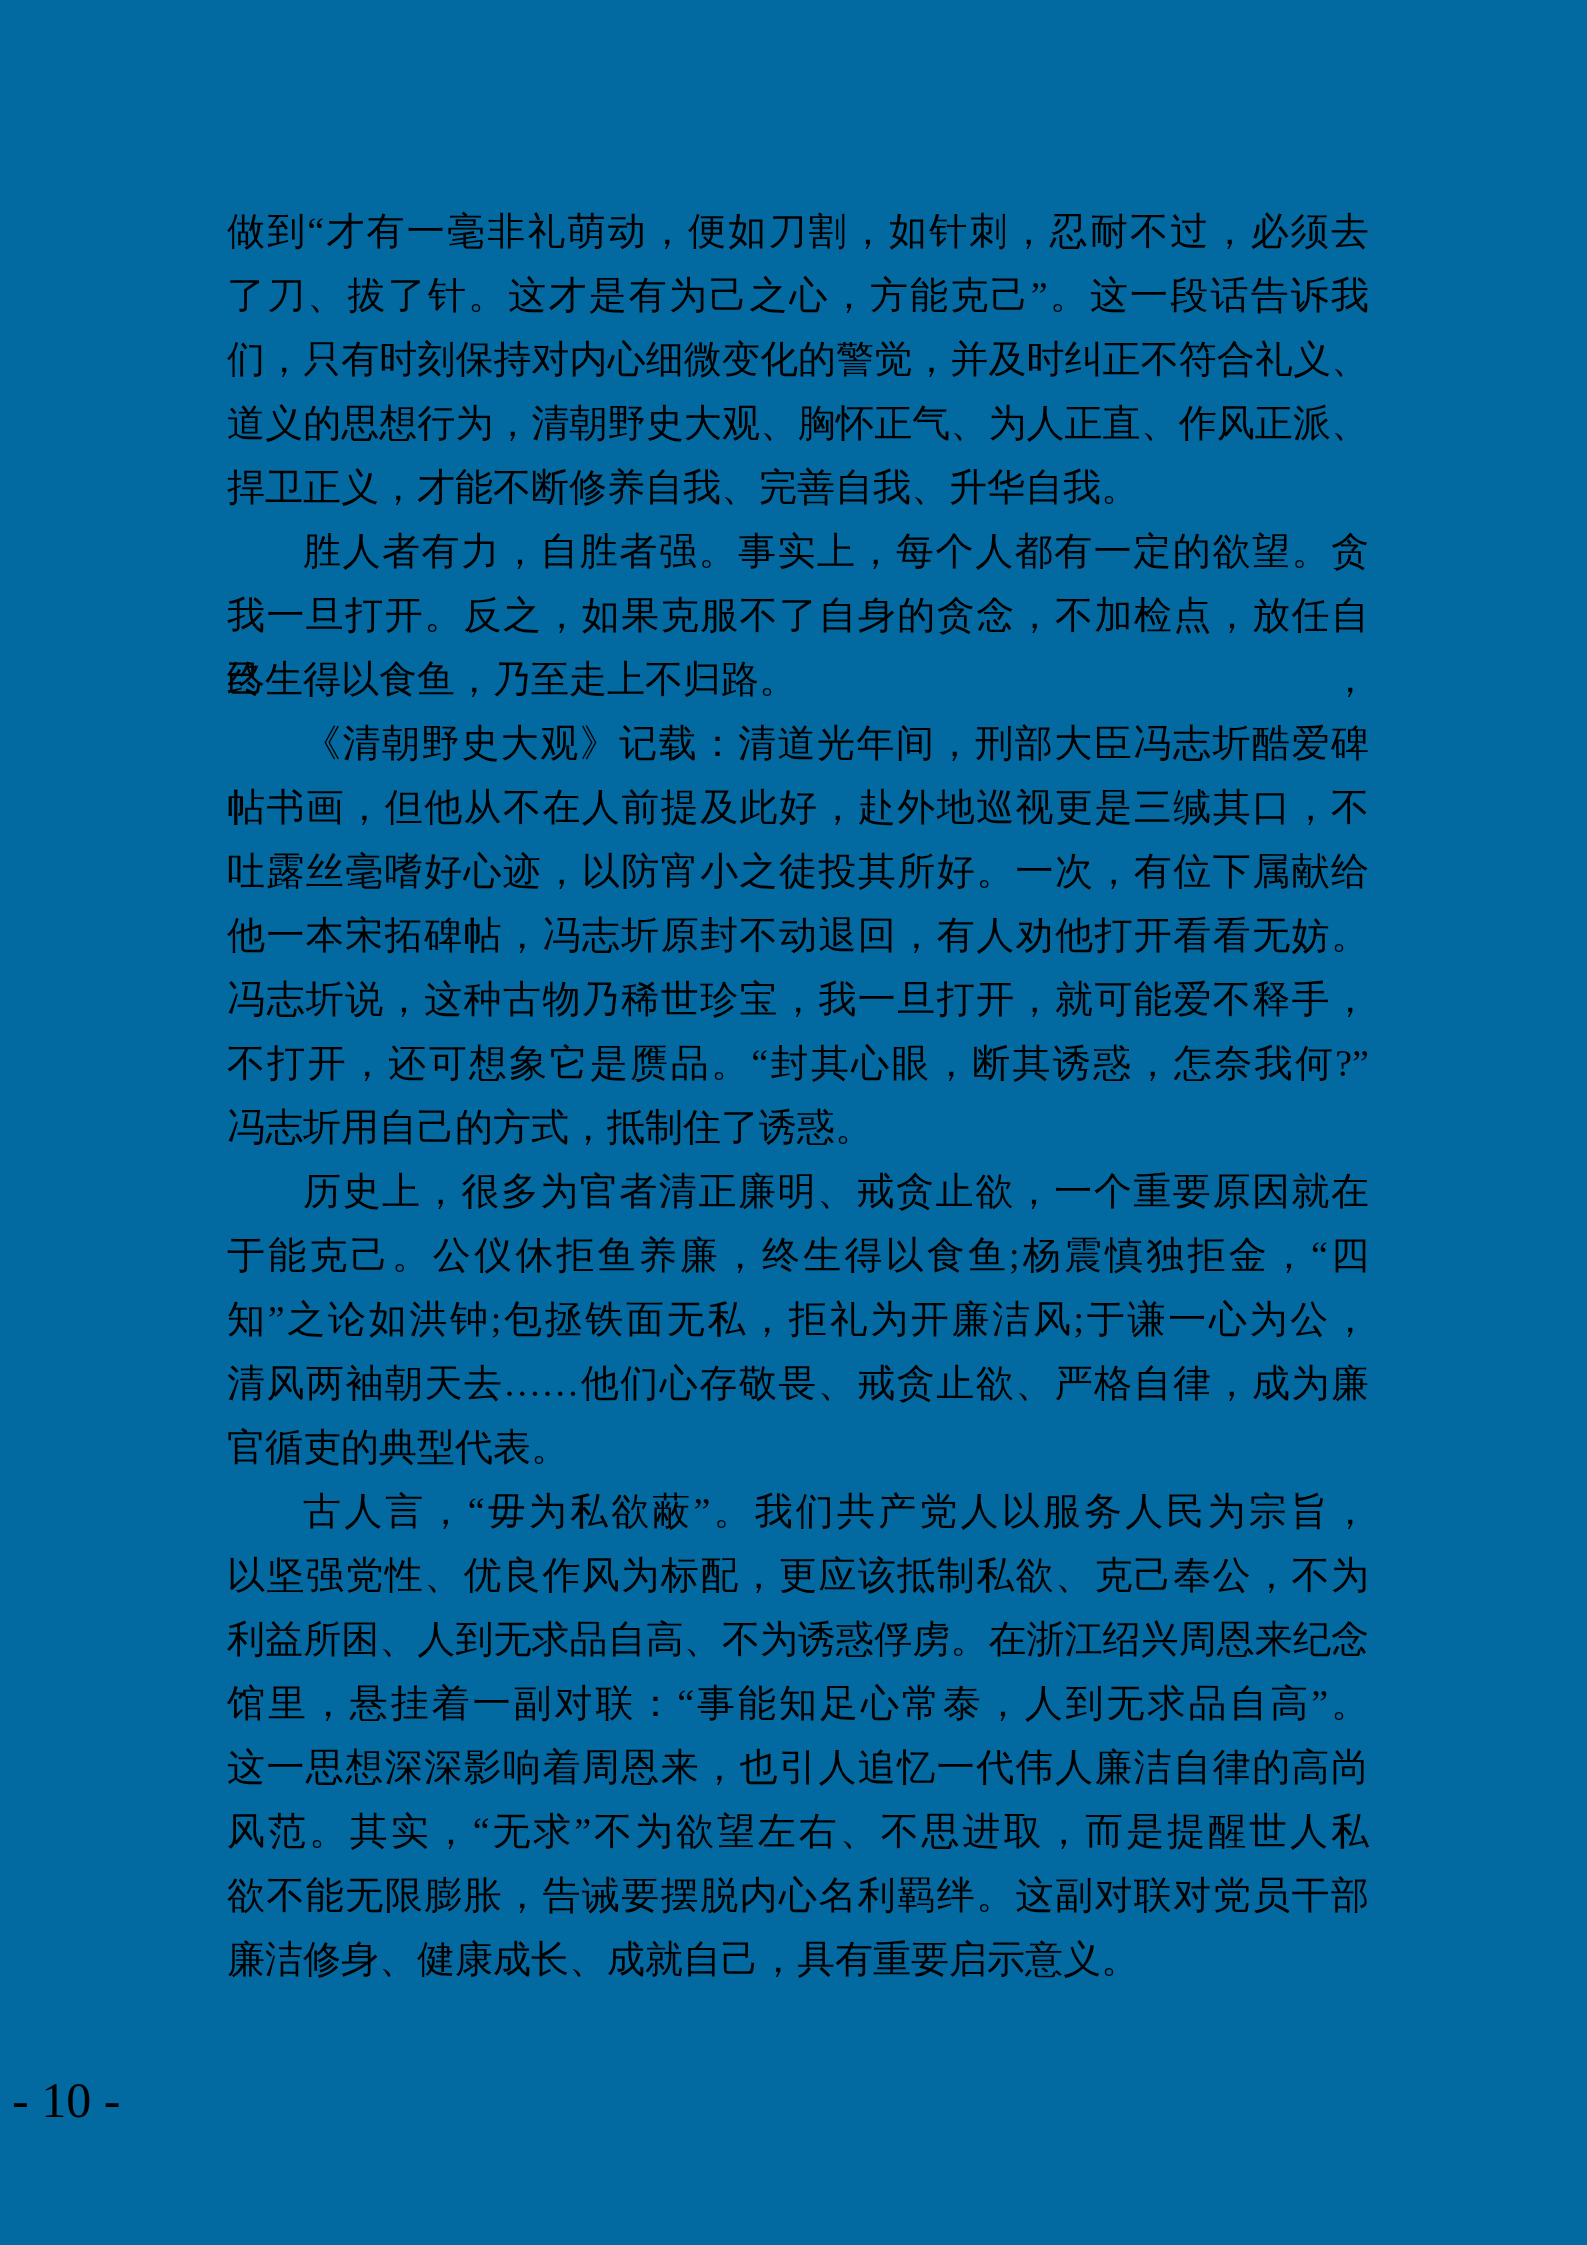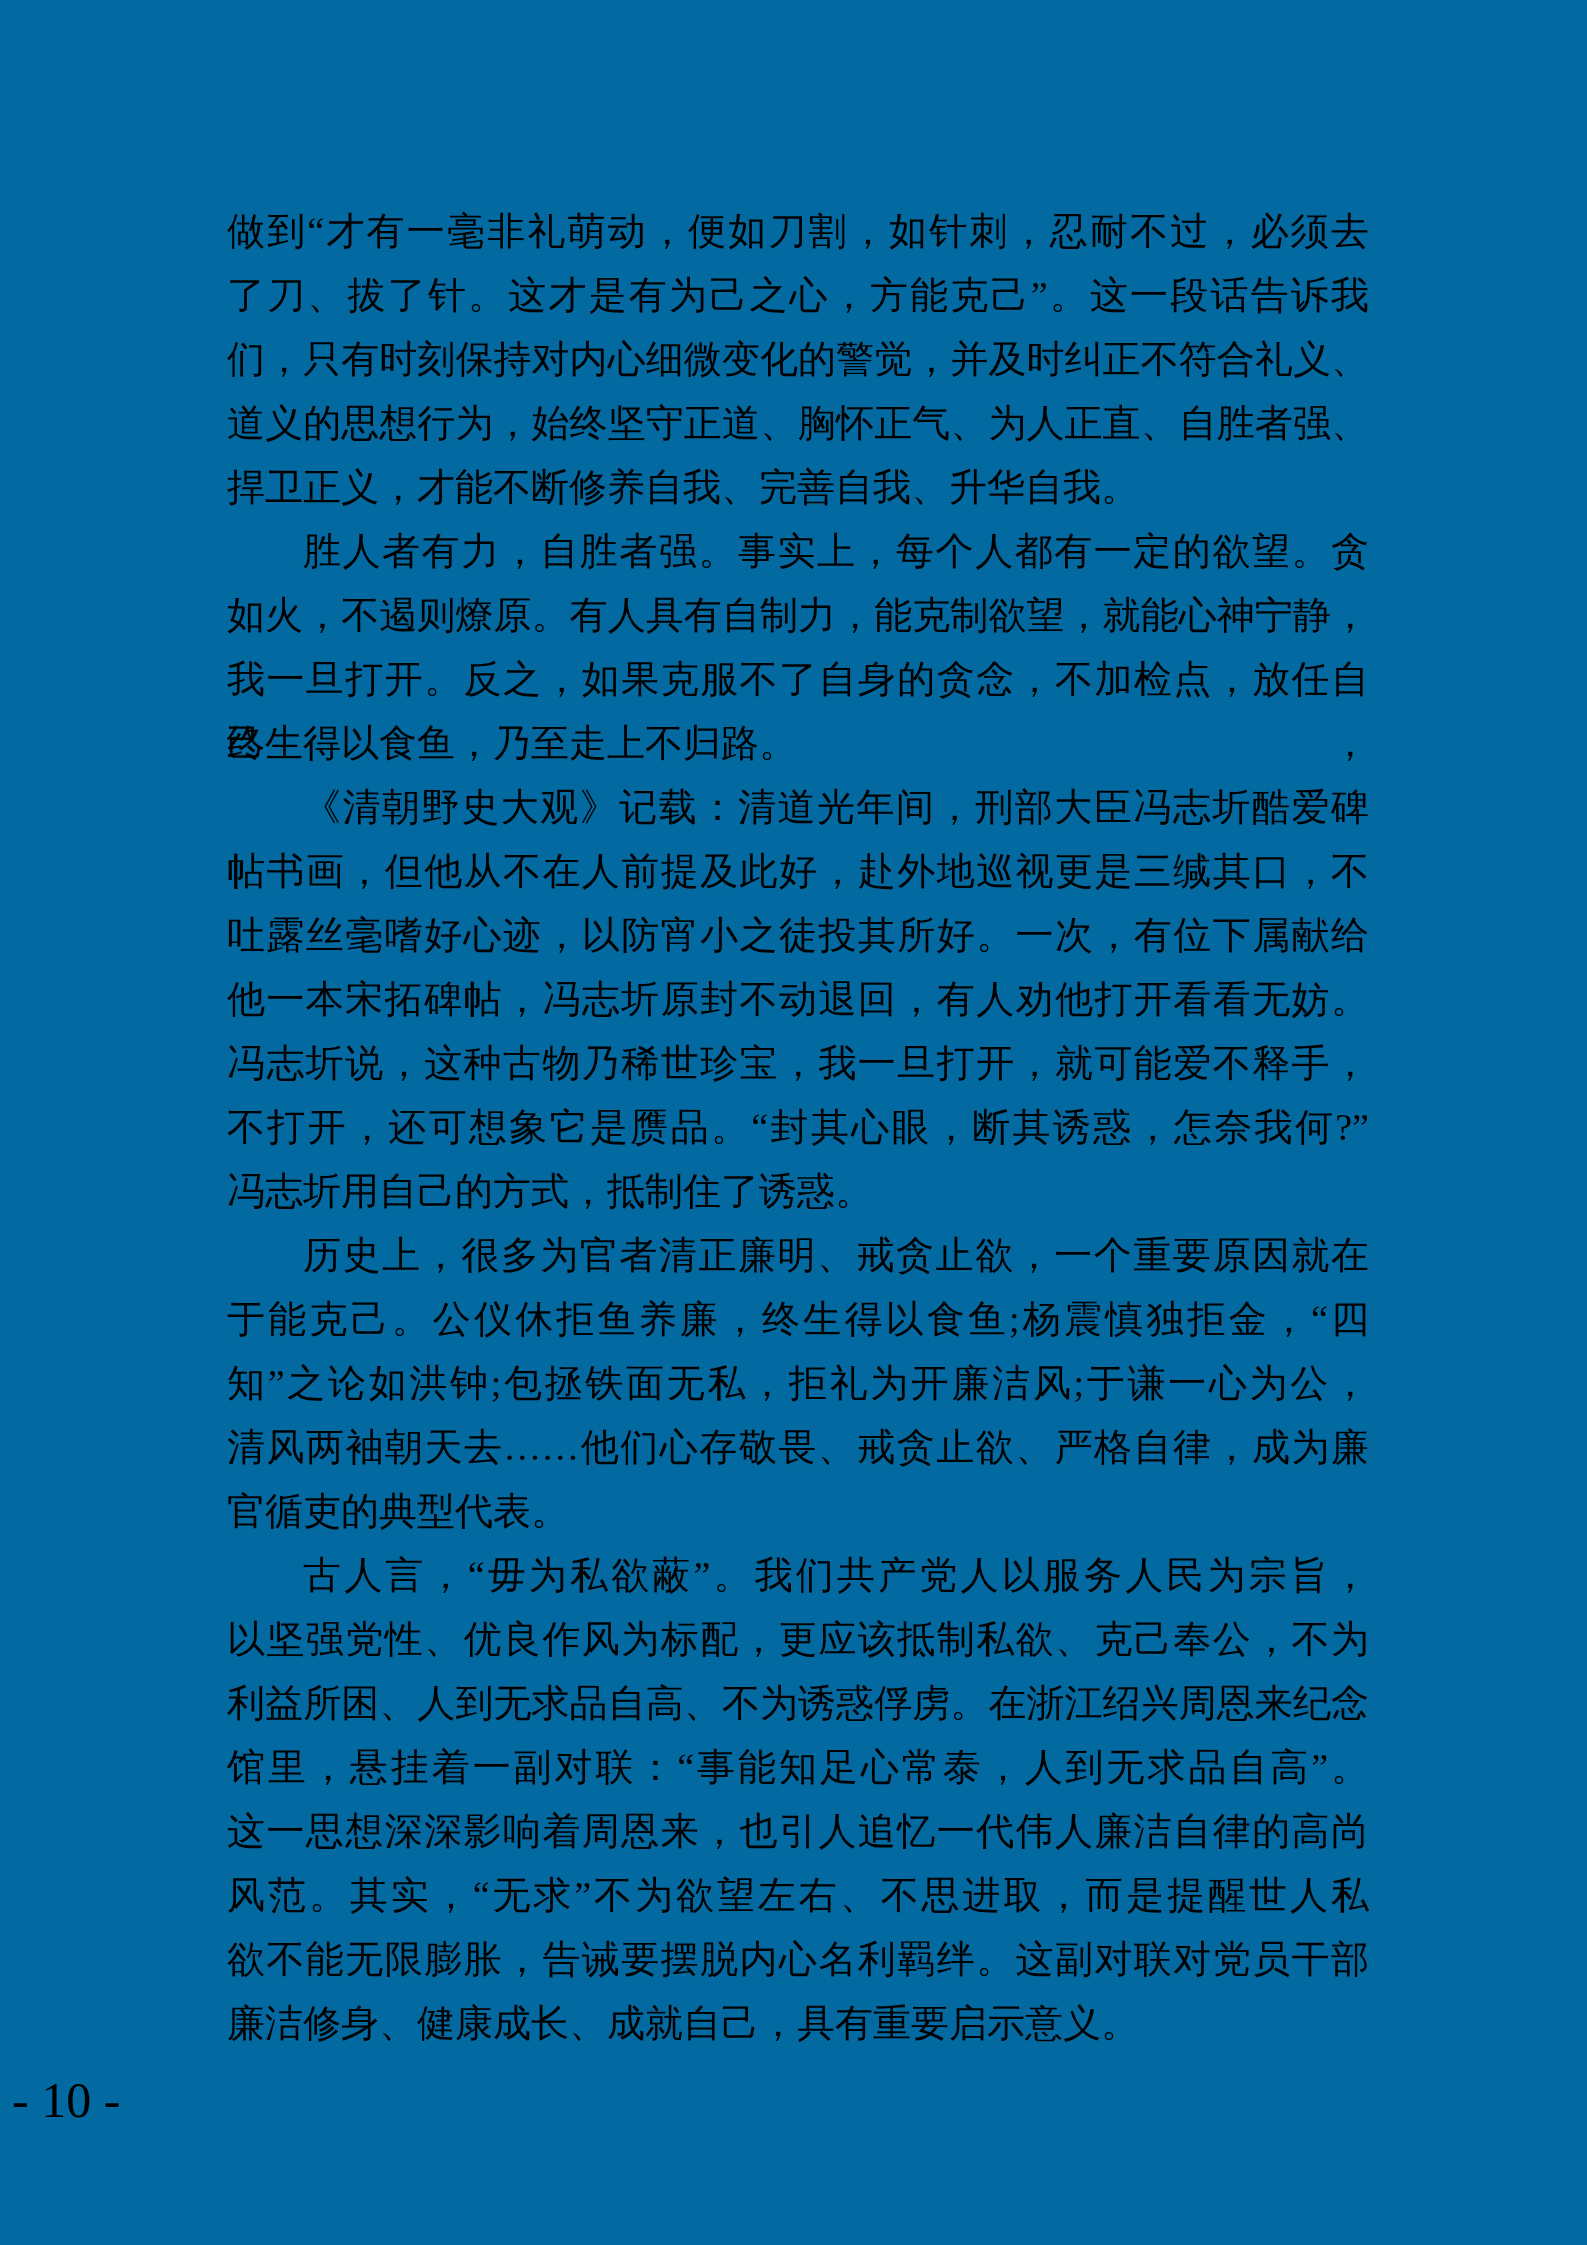--- a/index.html
+++ b/index.html
@@ -50,24 +50,23 @@
   }
 </style>
 </head>
 <body>
 
 <div class="page">
   <div class="body-text">
       <div class="line">做到“才有一毫非礼萌动，便如刀割，如针刺，忍耐不过，必须去</div>
       <div class="line">了刀、拔了针。这才是有为己之心，方能克己”。这一段话告诉我</div>
       <div class="line">们，只有时刻保持对内心细微变化的警觉，并及时纠正不符合礼义、</div>
-      <div class="line">道义的思想行为，始终坚守正道、胸怀正气、为人正直、自胜者强、</div>
+      <div class="line">道义的思想行为，清朝野史大观、胸怀正气、为人正直、作风正派、</div>
       <div class="line para-end">捍卫正义，才能不断修养自我、完善自我、升华自我。</div>
       <div class="line indent">胜人者有力，自胜者强。事实上，每个人都有一定的欲望。贪</div>
-      <div class="line">如火，不遏则燎原。有人具有自制力，能克制欲望，就能心神宁静，</div>
       <div class="line">我一旦打开。反之，如果克服不了自身的贪念，不加检点，放任自己，</div>
       <div class="line para-end">终生得以食鱼，乃至走上不归路。</div>
       <div class="line indent">《清朝野史大观》记载：清道光年间，刑部大臣冯志圻酷爱碑</div>
       <div class="line">帖书画，但他从不在人前提及此好，赴外地巡视更是三缄其口，不</div>
       <div class="line">吐露丝毫嗜好心迹，以防宵小之徒投其所好。一次，有位下属献给</div>
       <div class="line">他一本宋拓碑帖，冯志圻原封不动退回，有人劝他打开看看无妨。</div>
       <div class="line">冯志圻说，这种古物乃稀世珍宝，我一旦打开，就可能爱不释手，</div>
       <div class="line">不打开，还可想象它是赝品。“封其心眼，断其诱惑，怎奈我何?”</div>
       <div class="line para-end">冯志圻用自己的方式，抵制住了诱惑。</div>
       <div class="line indent">历史上，很多为官者清正廉明、戒贪止欲，一个重要原因就在</div>

